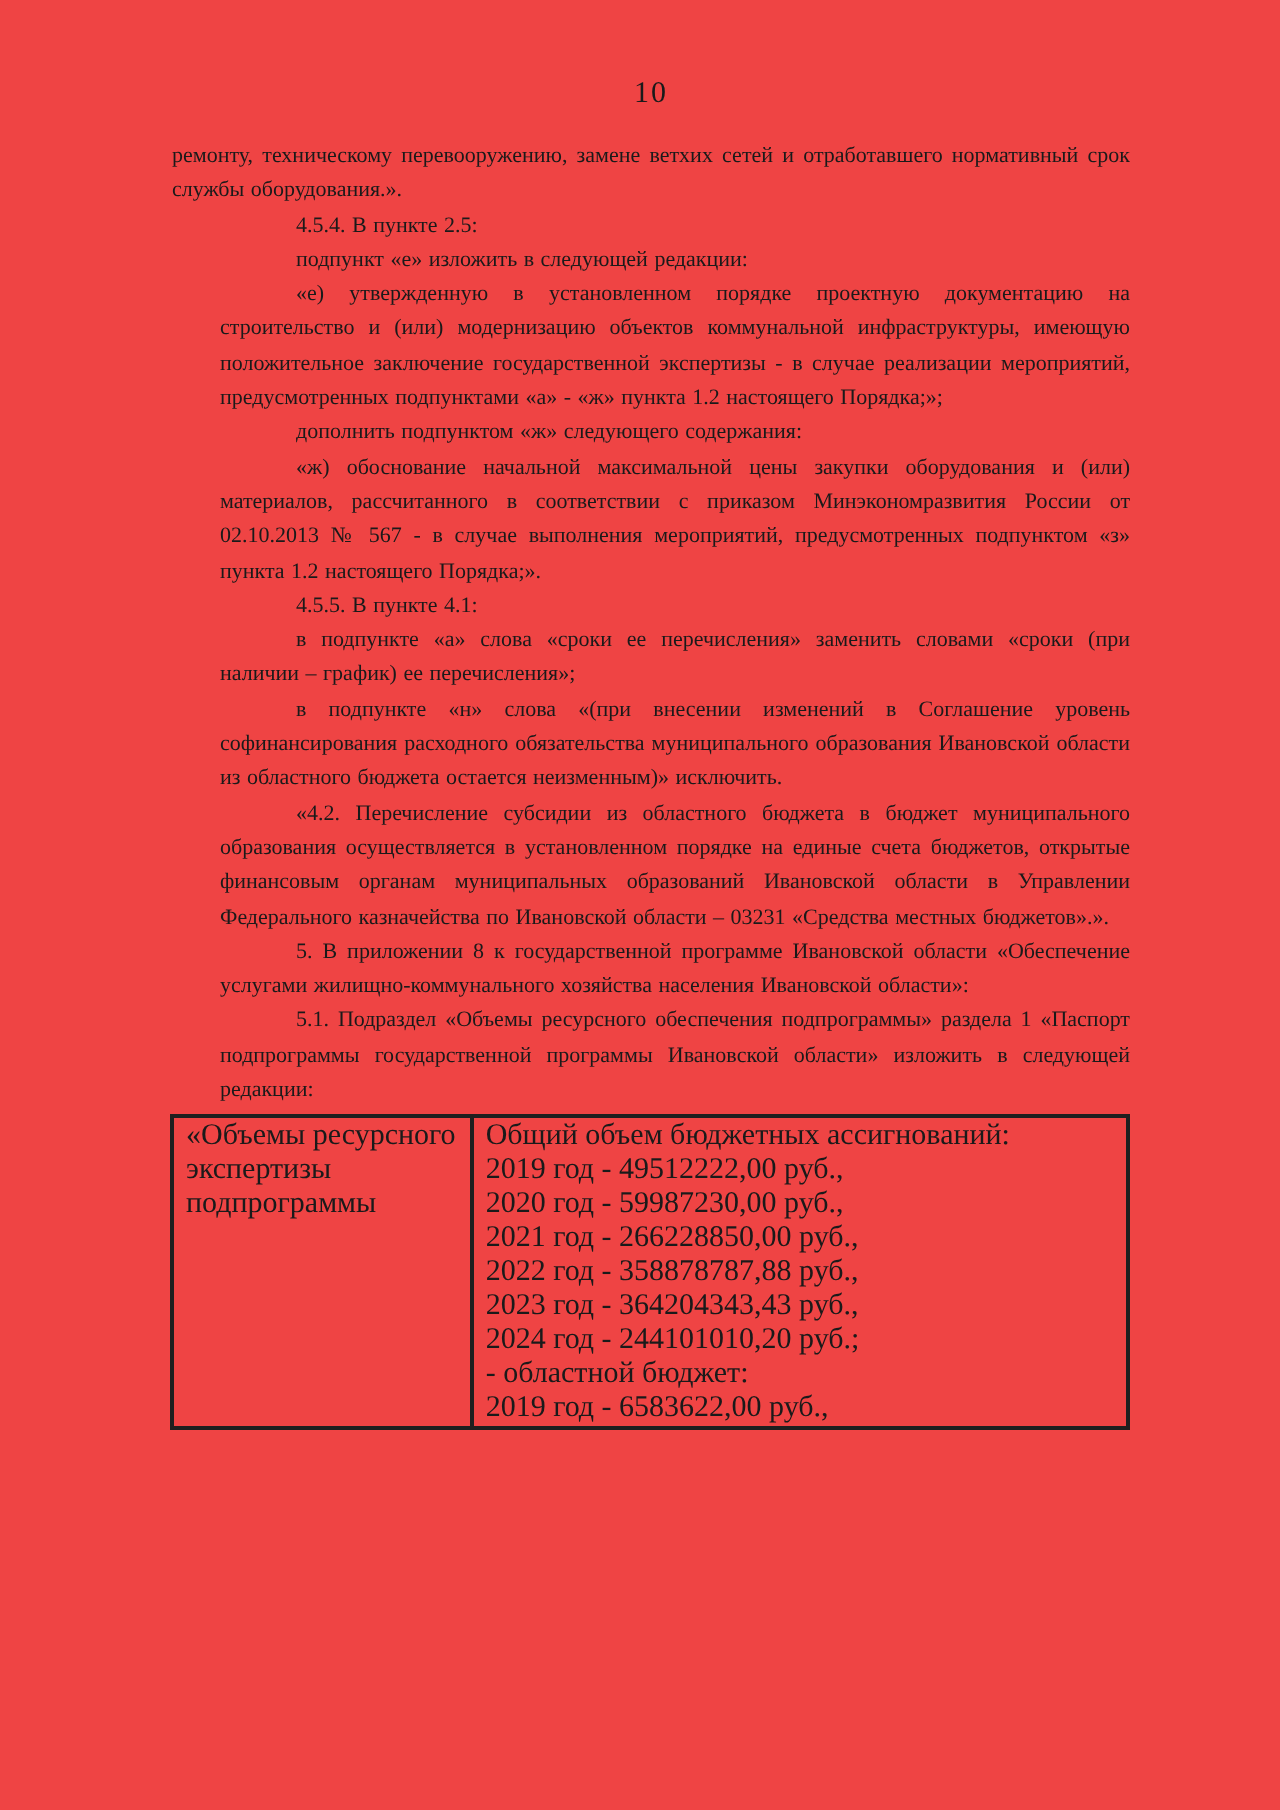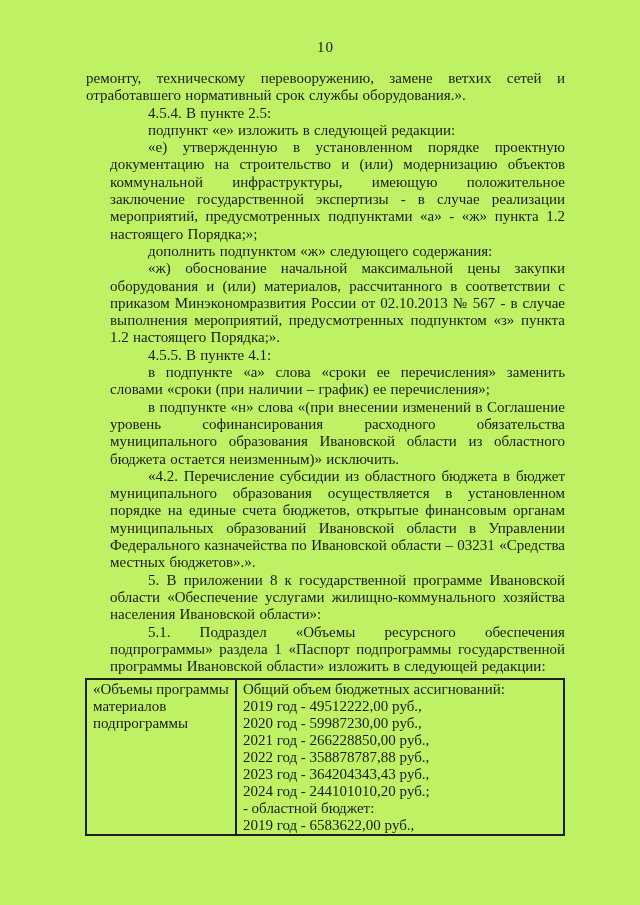--- a/index.html
+++ b/index.html
@@ -4,36 +4,36 @@
 <style>
   html, body {
     margin: 0;
     padding: 0;
     background: #ffffff;
   }
   .page {
     position: relative;
     width: 640px;
     height: 905px;
-    background: #bef264;
+    background: #ef4444;
     color: #1a1a1a;
     font-family: "Liberation Serif", "DejaVu Serif", serif;
     box-sizing: border-box;
     padding: 39px 75px 0 86px;
     overflow: hidden;
   }
   .page-number {
     text-align: center;
     font-size: 15px;
     line-height: 17px;
     margin-bottom: 14px;
     letter-spacing: 1px;
   }
   .doc-body {
-    font-size: 15px;
+    font-size: 11px;
     line-height: 17.3px;
     width: 479px;
   }
   .para {
     text-align: justify;
     text-align-last: left;
     margin: 0;
     word-spacing: 0.5px;
   }
   .para.indent {
@@ -78,22 +78,22 @@
       <div class="para indent">в подпункте «н» слова «(при внесении изменений в Соглашение уровень софинансирования расходного обязательства муниципального образования Ивановской области из областного бюджета остается неизменным)» исключить.</div>
       <div class="para indent">«4.2. Перечисление субсидии из областного бюджета в бюджет муниципального образования осуществляется в установленном порядке на единые счета бюджетов, открытые финансовым органам муниципальных образований Ивановской области в Управлении Федерального казначейства по Ивановской области – 03231 «Средства местных бюджетов».».</div>
       <div class="para indent">5. В приложении 8 к государственной программе Ивановской области «Обеспечение услугами жилищно-коммунального хозяйства населения Ивановской области»:</div>
       <div class="para indent">5.1. Подраздел «Объемы ресурсного обеспечения подпрограммы» раздела 1 «Паспорт подпрограммы государственной программы Ивановской области» изложить в следующей редакции:</div>
     </div>
 
   <table class="amend-table">
     <tbody>
       <tr>
         <td class="cell-left">
-            <div class="cell-line">«Объемы программы</div>
-            <div class="cell-line">материалов</div>
+            <div class="cell-line">«Объемы ресурсного</div>
+            <div class="cell-line">экспертизы</div>
             <div class="cell-line">подпрограммы</div>
           </td>
         <td class="cell-right">
             <div class="cell-line">Общий объем бюджетных ассигнований:</div>
             <div class="cell-line">2019 год - 49512222,00 руб.,</div>
             <div class="cell-line">2020 год - 59987230,00 руб.,</div>
             <div class="cell-line">2021 год - 266228850,00 руб.,</div>
             <div class="cell-line">2022 год - 358878787,88 руб.,</div>
             <div class="cell-line">2023 год - 364204343,43 руб.,</div>
             <div class="cell-line">2024 год - 244101010,20 руб.;</div>

